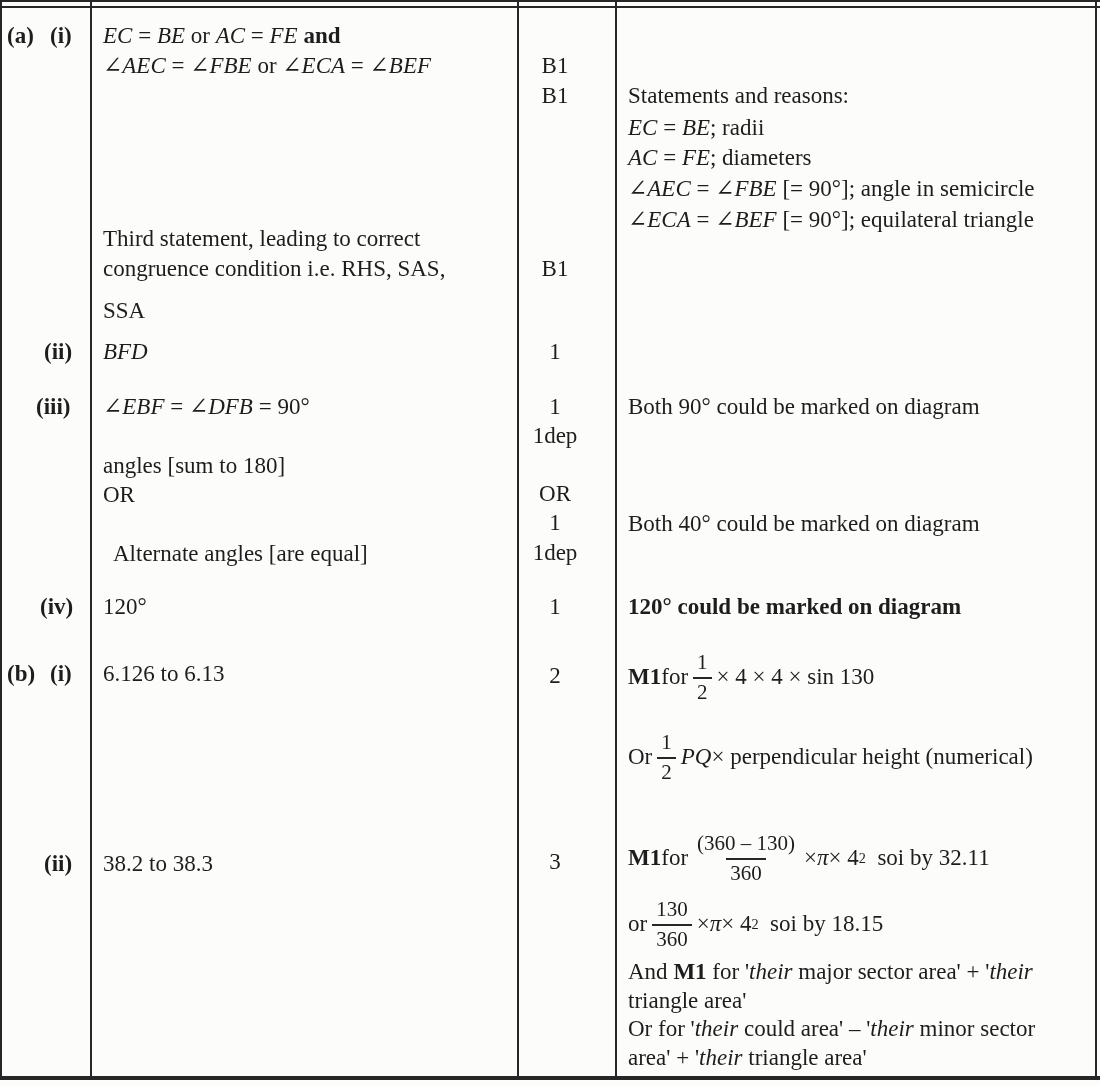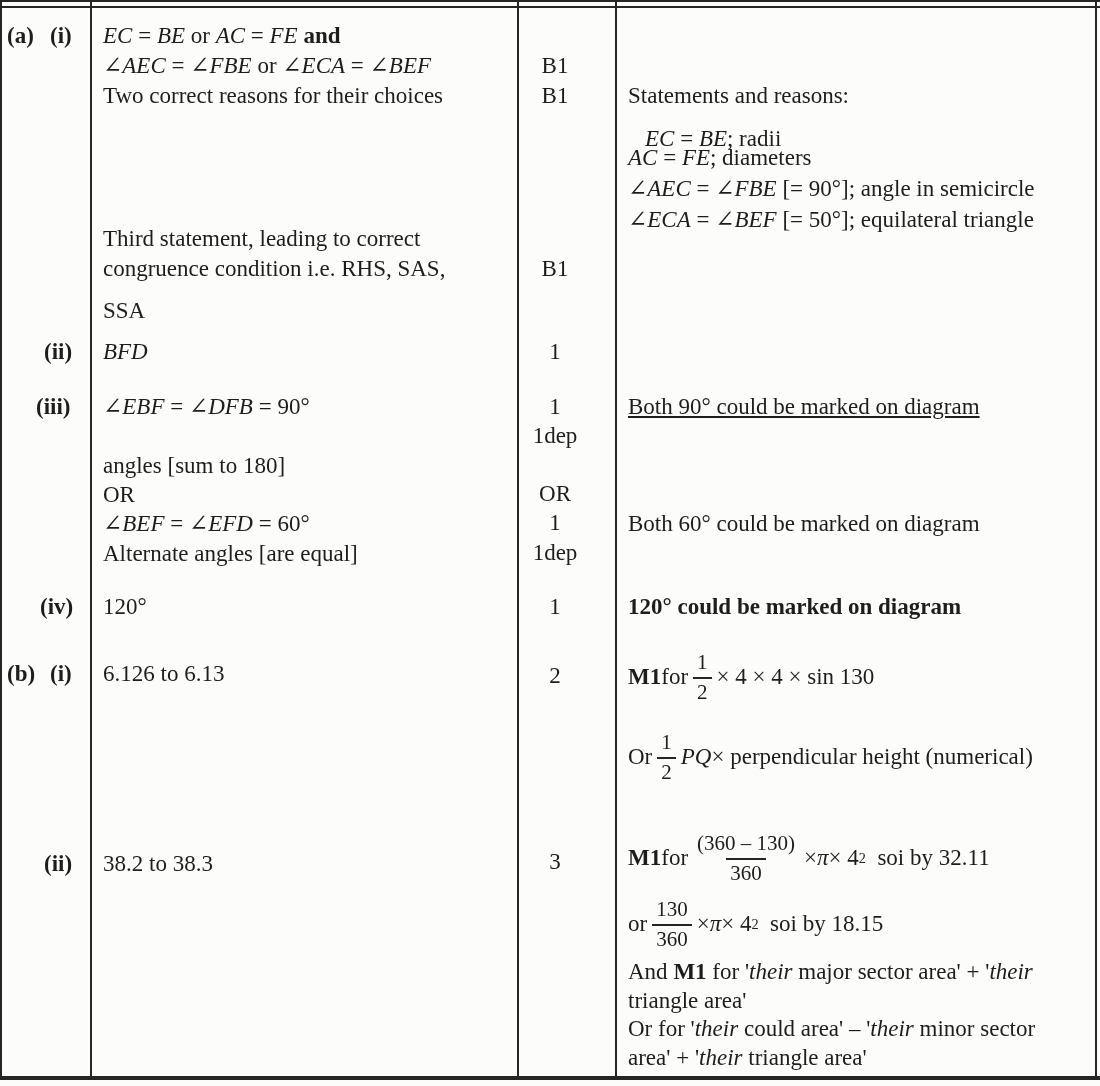--- a/index.html
+++ b/index.html
@@ -46,50 +46,48 @@
   <div class="vline" style="left:0;top:0;width:2px;height:1078px;"></div>
   <div class="vline" style="left:90px;top:0;width:2px;height:1078px;"></div>
   <div class="vline" style="left:517px;top:0;width:2px;height:1078px;"></div>
   <div class="vline" style="left:615px;top:0;width:2px;height:1078px;"></div>
   <div class="vline" style="left:1095px;top:0;width:2px;height:1078px;"></div>
 
   <div class="t lbl" style="left:7px;top:21px;">(a)</div>
   <div class="t lbl" style="left:50px;top:21px;">(i)</div>
   <div class="t" style="left:103px;top:21px;"><span class="it">EC</span><span> = </span><span class="it">BE</span><span> or </span><span class="it">AC</span><span> = </span><span class="it">FE</span><span> </span><span class="bd">and</span></div>
   <div class="t" style="left:103px;top:51px;"><span>∠</span><span class="it">AEC</span><span> = </span><span>∠</span><span class="it">FBE</span><span> or </span><span>∠</span><span class="it">ECA</span><span> = </span><span>∠</span><span class="it">BEF</span></div>
-  <div class="t" style="left:103px;top:81px;">Two correct reasons for their choices</div>
   <div class="t" style="left:103px;top:224px;">Third statement, leading to correct</div>
   <div class="t" style="left:103px;top:254px;">congruence condition i.e. RHS, SAS,</div>
   <div class="t" style="left:103px;top:296px;">SSA</div>
   <div class="mk" style="top:51px;">B1</div>
   <div class="mk" style="top:81px;">B1</div>
   <div class="mk" style="top:254px;">B1</div>
   <div class="t" style="left:628px;top:81px;">Statements and reasons:</div>
-  <div class="t" style="left:628px;top:124px;margin-left:17px;"><span class="it">EC</span><span> = </span><span class="it">BE</span><span>; radii</span></div>
+  <div class="t" style="left:628px;top:113px;"><span class="it">EC</span><span> = </span><span class="it">BE</span><span>; radii</span></div>
   <div class="t" style="left:628px;top:143px;"><span class="it">AC</span><span> = </span><span class="it">FE</span><span>; diameters</span></div>
   <div class="t" style="left:628px;top:174px;"><span>∠</span><span class="it">AEC</span><span> = </span><span>∠</span><span class="it">FBE</span><span> [= 90°]; angle in semicircle</span></div>
-  <div class="t" style="left:628px;top:205px;"><span>∠</span><span class="it">ECA</span><span> = </span><span>∠</span><span class="it">BEF</span><span> [= 50°]; equilateral triangle</span></div>
+  <div class="t" style="left:628px;top:205px;"><span>∠</span><span class="it">ECA</span><span> = </span><span>∠</span><span class="it">BEF</span><span> [= 90°]; equilateral triangle</span></div>
 
   <div class="t lbl" style="left:44px;top:337px;">(ii)</div>
   <div class="t" style="left:103px;top:337px;"><span class="it">BFD</span></div>
   <div class="mk" style="top:337px;">1</div>
 
   <div class="t lbl" style="left:36px;top:392px;">(iii)</div>
   <div class="t" style="left:103px;top:392px;"><span>∠</span><span class="it">EBF</span><span> = </span><span>∠</span><span class="it">DFB</span><span> = 90°</span></div>
   <div class="t" style="left:103px;top:451px;">angles [sum to 180]</div>
   <div class="t" style="left:103px;top:480px;">OR</div>
-  <div class="t" style="left:103px;top:509px;"><span>∠</span><span class="it">BEF</span><span> = </span><span>∠</span><span class="it">EFD</span><span> = 60°</span></div>
-  <div class="t" style="left:103px;top:539px;">Alternate angles [are equal]</div>
+  <div class="t" style="left:113px;top:539px;">Alternate angles [are equal]</div>
   <div class="mk" style="top:392px;">1</div>
   <div class="mk" style="top:421px;">1dep</div>
   <div class="mk" style="top:479px;">OR</div>
   <div class="mk" style="top:508px;">1</div>
   <div class="mk" style="top:538px;">1dep</div>
-  <div class="t" style="left:628px;top:392px;text-decoration:underline;">Both 90° could be marked on diagram</div>
-  <div class="t" style="left:628px;top:509px;">Both 60° could be marked on diagram</div>
+  <div class="t" style="left:628px;top:392px;">Both 90° could be marked on diagram</div>
+  <div class="t" style="left:628px;top:509px;">Both 40° could be marked on diagram</div>
 
   <div class="t lbl" style="left:40px;top:592px;">(iv)</div>
   <div class="t" style="left:103px;top:592px;">120°</div>
   <div class="mk" style="top:592px;">1</div>
   <div class="t" style="left:628px;top:592px;font-weight:bold;">120° could be marked on diagram</div>
 
   <div class="t lbl" style="left:7px;top:659px;">(b)</div>
   <div class="t lbl" style="left:50px;top:659px;">(i)</div>
   <div class="t" style="left:103px;top:659px;">6.126 to 6.13</div>
   <div class="mk" style="top:661px;">2</div>

